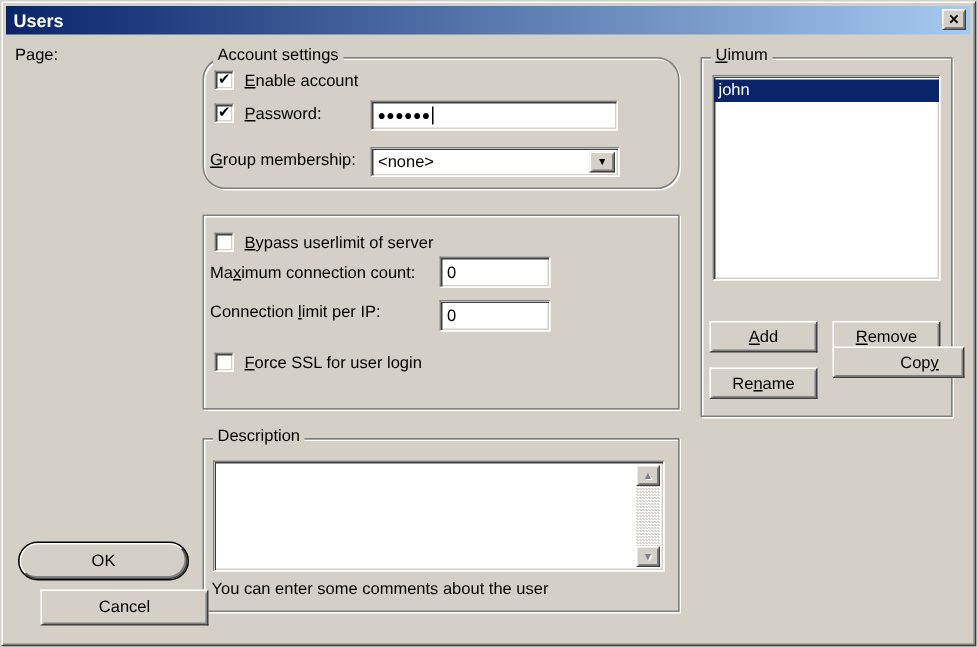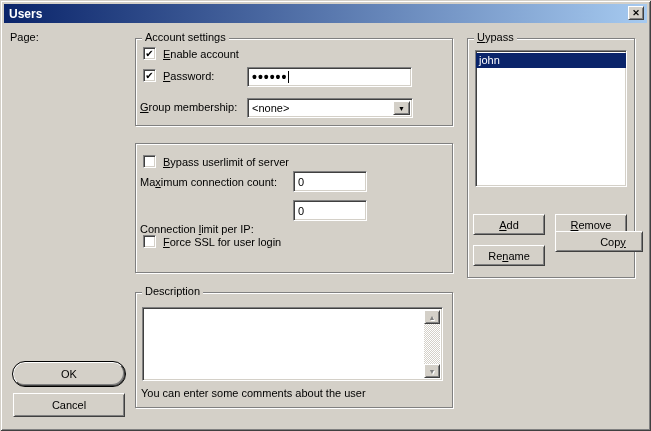--- a/index.html
+++ b/index.html
@@ -59,40 +59,40 @@
   .sbtn{position:absolute;left:0;width:16px;height:14px;background:#d4d0c8;
        border:1px solid;border-color:#fff #404040 #404040 #fff;
        box-shadow:inset 1px 1px 0 #d4d0c8,inset -1px -1px 0 #808080;
        display:flex;align-items:center;justify-content:center;font-size:7px;color:#808080;text-shadow:1px 1px 0 #fff;}
   #sbup{top:0;} #sbdn{bottom:0;}
   #strack{position:absolute;left:0;top:14px;bottom:14px;width:16px;background:#fff;
        background-image:conic-gradient(#d4d0c8 25%,transparent 0 50%,#d4d0c8 0 75%,transparent 0);
        background-size:2px 2px;}
   
   #lbl-page{left:10px;top:31px;}
-  #grp-account{left:135px;top:38px;width:318px;height:88px;}
+  #grp-account{left:135px;top:38px;width:318px;height:88px;border-radius:15px;}
   #row-enable{left:143px;top:47px;}
   #row-pass{left:143px;top:69px;}
   #lbl-group{left:140px;top:101px;}
   #grp-limits{left:135px;top:143px;width:318px;height:130px;}
   #row-bypass{left:143px;top:155px;}
   #lbl-max{left:140px;top:176px;}
   #fld-max{left:293px;top:171px;width:74px;height:21px;}
-  #lbl-ip{left:140px;top:223px;}
+  #lbl-ip{left:140px;top:202px;}
   #fld-ip{left:293px;top:200px;width:74px;height:21px;}
   #row-ssl{left:143px;top:235px;}
   #grp-desc{left:135px;top:292px;width:318px;height:116px;}
   #lbl-hint{left:141px;top:387px;}
   #grp-users{left:467px;top:38px;width:168px;height:240px;}
   #btn-add{left:473px;top:214px;width:72px;height:21px;justify-content:center;}
   #btn-remove{left:555px;top:214px;width:72px;height:21px;}
   #btn-rename{left:473px;top:245px;width:72px;height:21px;}
   #btn-copy{left:555px;top:231px;width:88px;height:21px;padding-left:28px;}
   #btn-ok{left:13px;top:362px;width:112px;height:24px;border-radius:12px;}
-  #btn-cancel{left:13px;top:393px;width:112px;height:24px;}
+  #btn-cancel{left:27px;top:393px;width:112px;height:24px;}
 </style>
 </head>
 <body>
 
 <div id="dlg">
 
   <div id="titlebar">
     <span id="title">Users</span>
     <span id="closebtn">
         <span>✕</span>
@@ -161,21 +161,21 @@
         </div>
       <div id="strack"></div>
       <div class="sbtn" id="sbdn">
           <span>▼</span>
         </div>
     </div>
   </div>
   <div class="lbl" id="lbl-hint">You can enter some comments about the user</div>
 
   <div class="gbx" id="grp-users">
-    <span class="cap"><span></span><span class="u">U</span><span>ypass</span></span>
+    <span class="cap"><span></span><span class="u">U</span><span>imum</span></span>
   </div>
   <div id="userslist" class="sunken">
     <div class="litem lsel">john</div>
   </div>
   <div class="btn" id="btn-add">
       <span><span></span><span class="u">A</span><span>dd</span></span>
     </div>
   <div class="btn" id="btn-remove">
       <span><span></span><span class="u">R</span><span>emove</span></span>
     </div>

